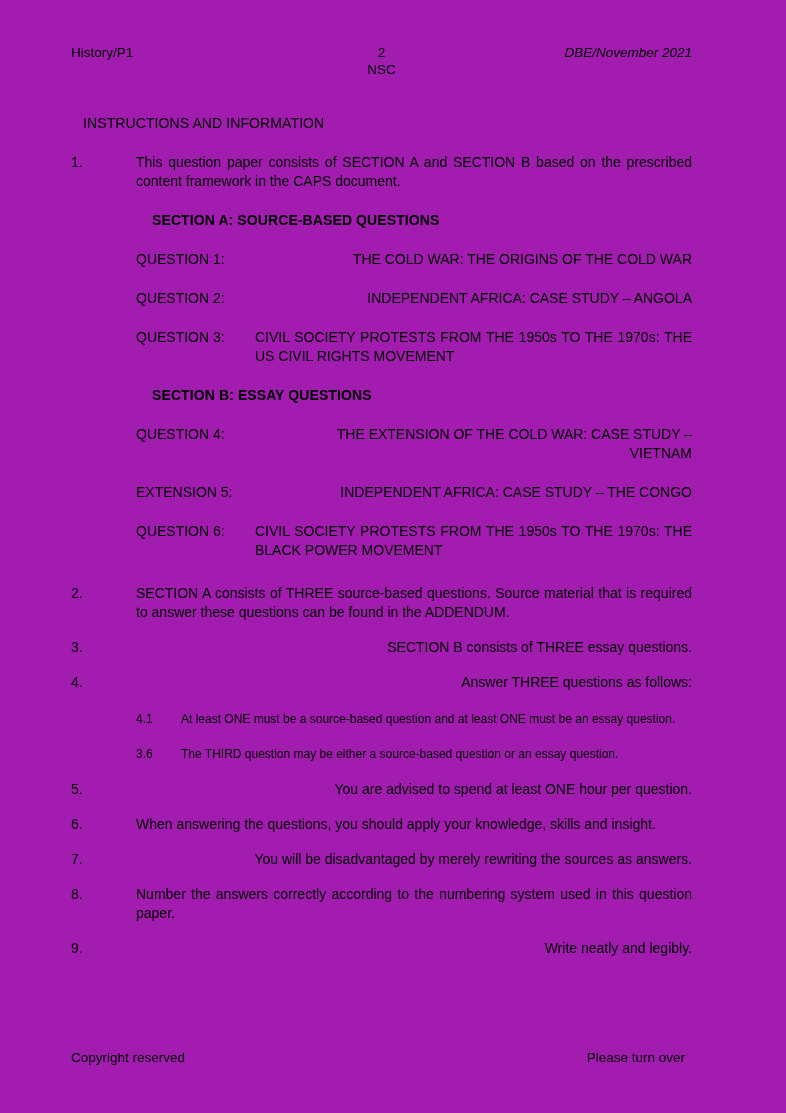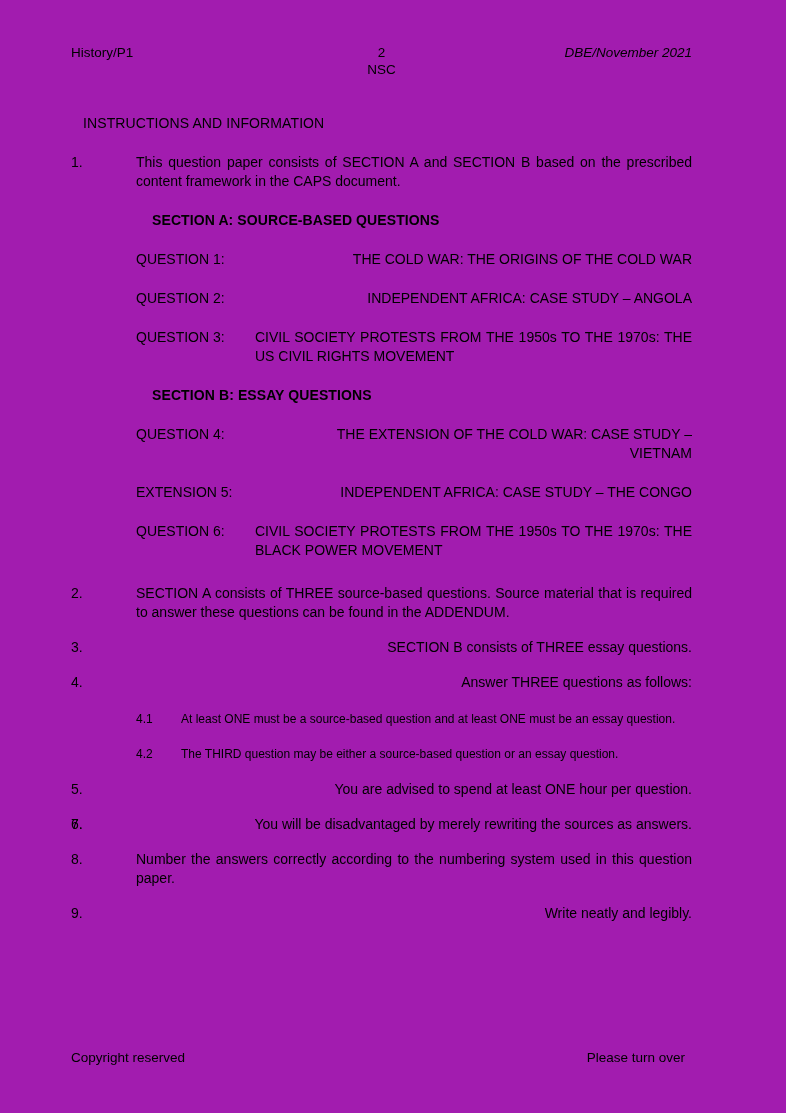--- a/index.html
+++ b/index.html
@@ -236,33 +236,34 @@
     <div class="item">
       <div class="num">4.</div>
       <div class="body nojustify">Answer THREE questions as follows:</div>
 
       <div class="subitems">
         <div class="subitem">
           <div class="num">4.1</div>
           <div class="body">At least ONE must be a source-based question and at least ONE must be an essay question.</div>
         </div>
         <div class="subitem">
-          <div class="num">4.2</div>
+          <div class="num">3.6</div>
           <div class="body">The THIRD question may be either a source-based question or an essay question.</div>
         </div>
       </div>
     </div>
 
     <div class="item">
       <div class="num">5.</div>
       <div class="body nojustify">You are advised to spend at least ONE hour per question.</div>
     </div>
 
     <div class="item">
       <div class="num">6.</div>
+      <div class="body">When answering the questions, you should apply your knowledge, skills and insight.</div>
     </div>
 
     <div class="item">
       <div class="num">7.</div>
       <div class="body nojustify">You will be disadvantaged by merely rewriting the sources as answers.</div>
     </div>
 
     <div class="item">
       <div class="num">8.</div>
       <div class="body">Number the answers correctly according to the numbering system used in this question paper.</div>

